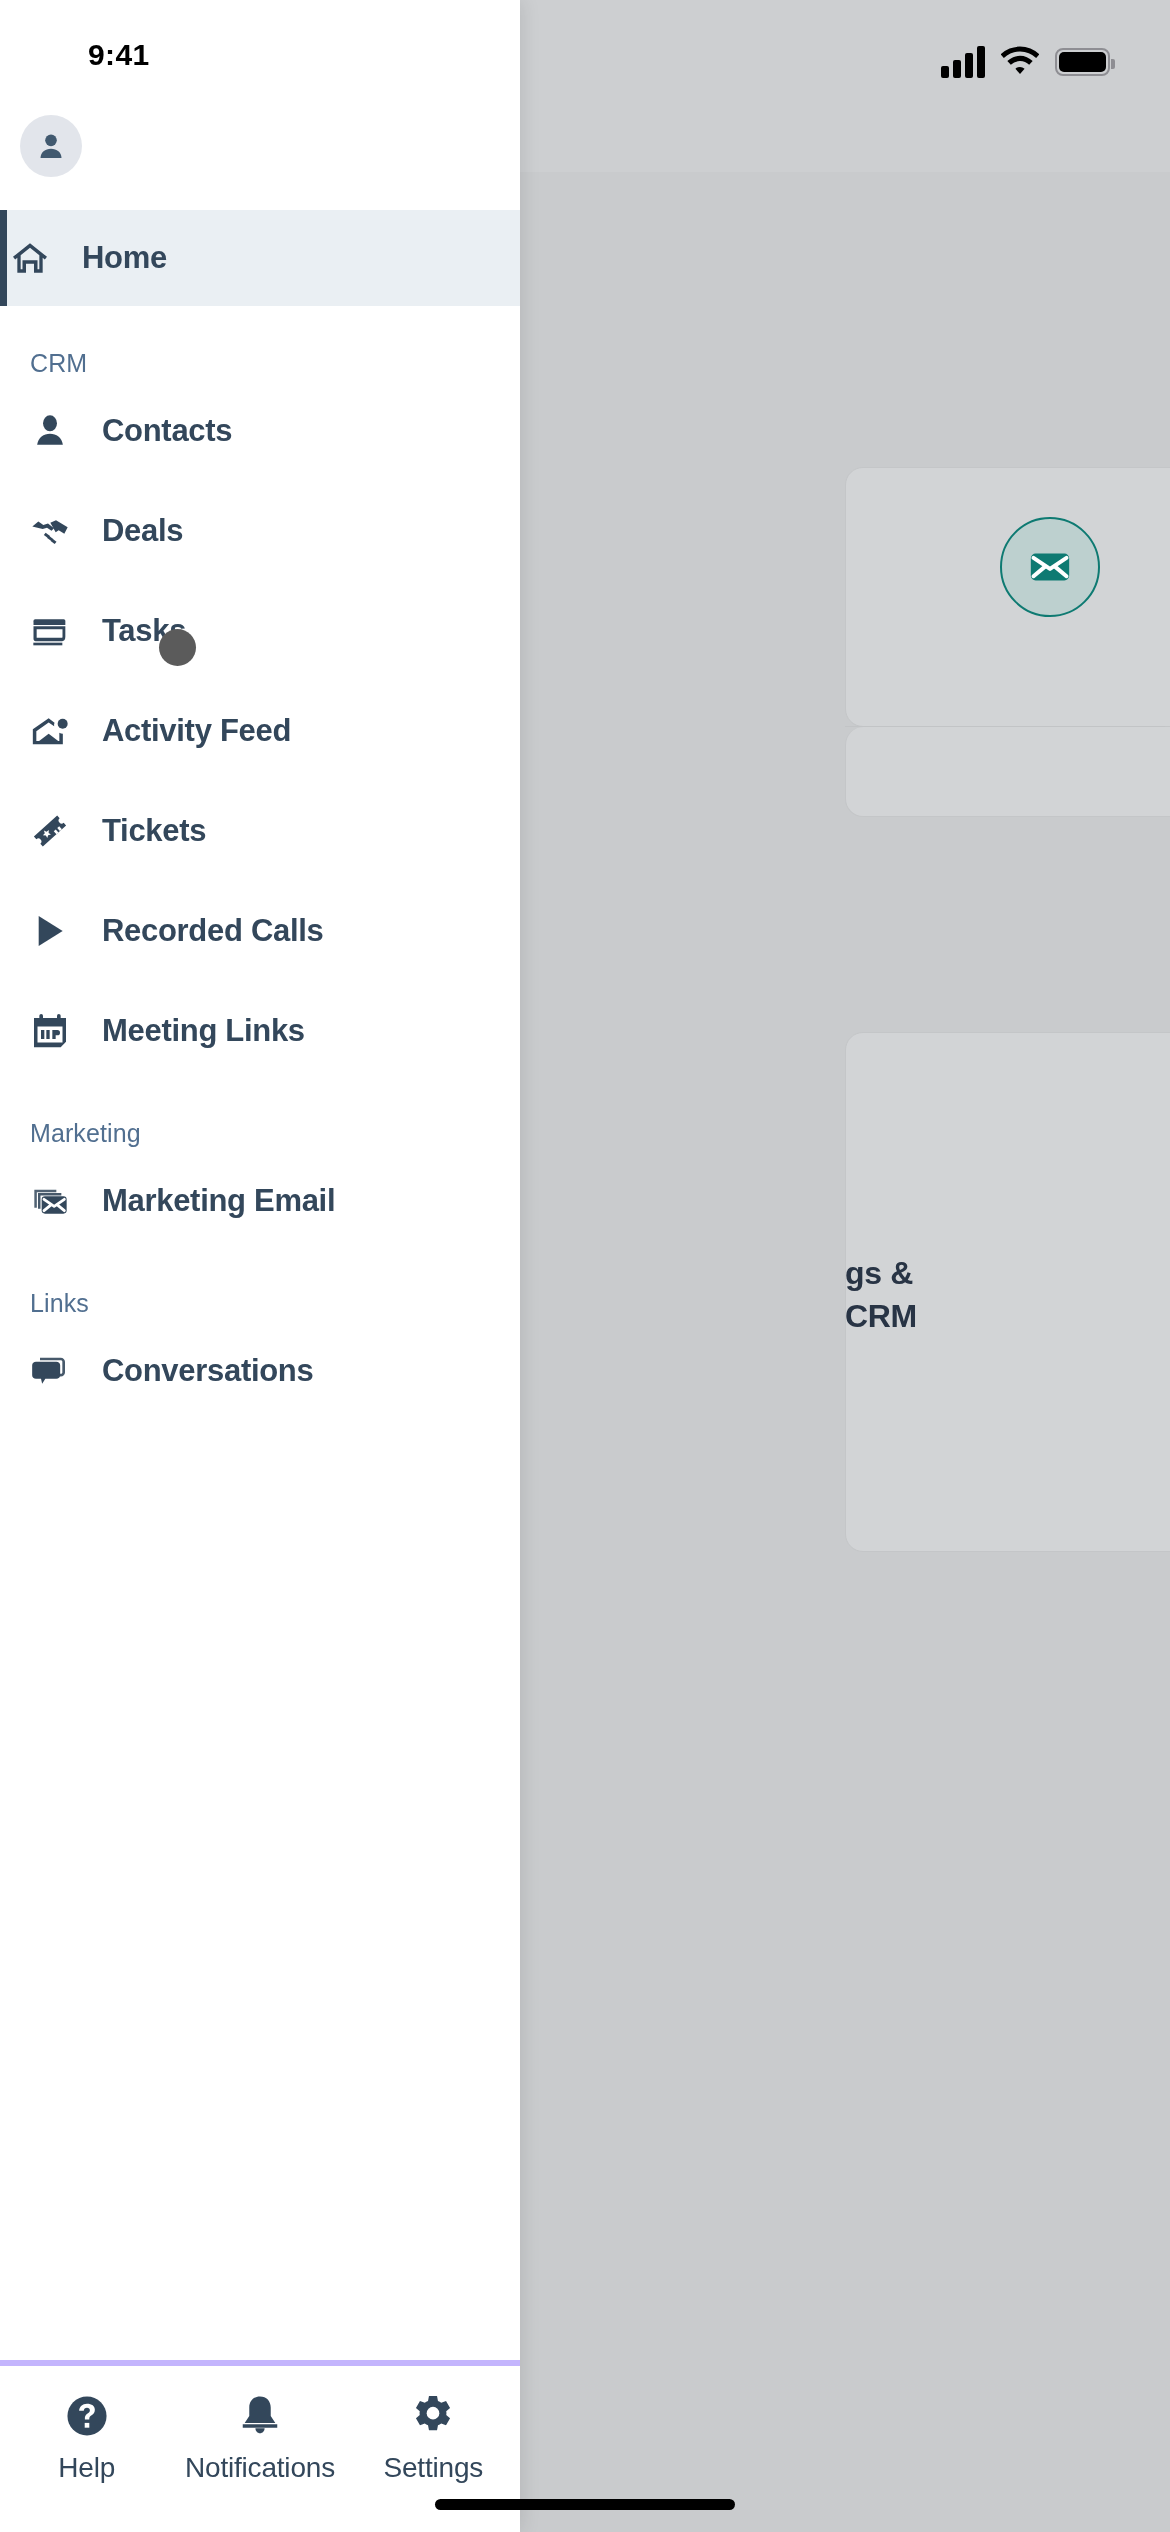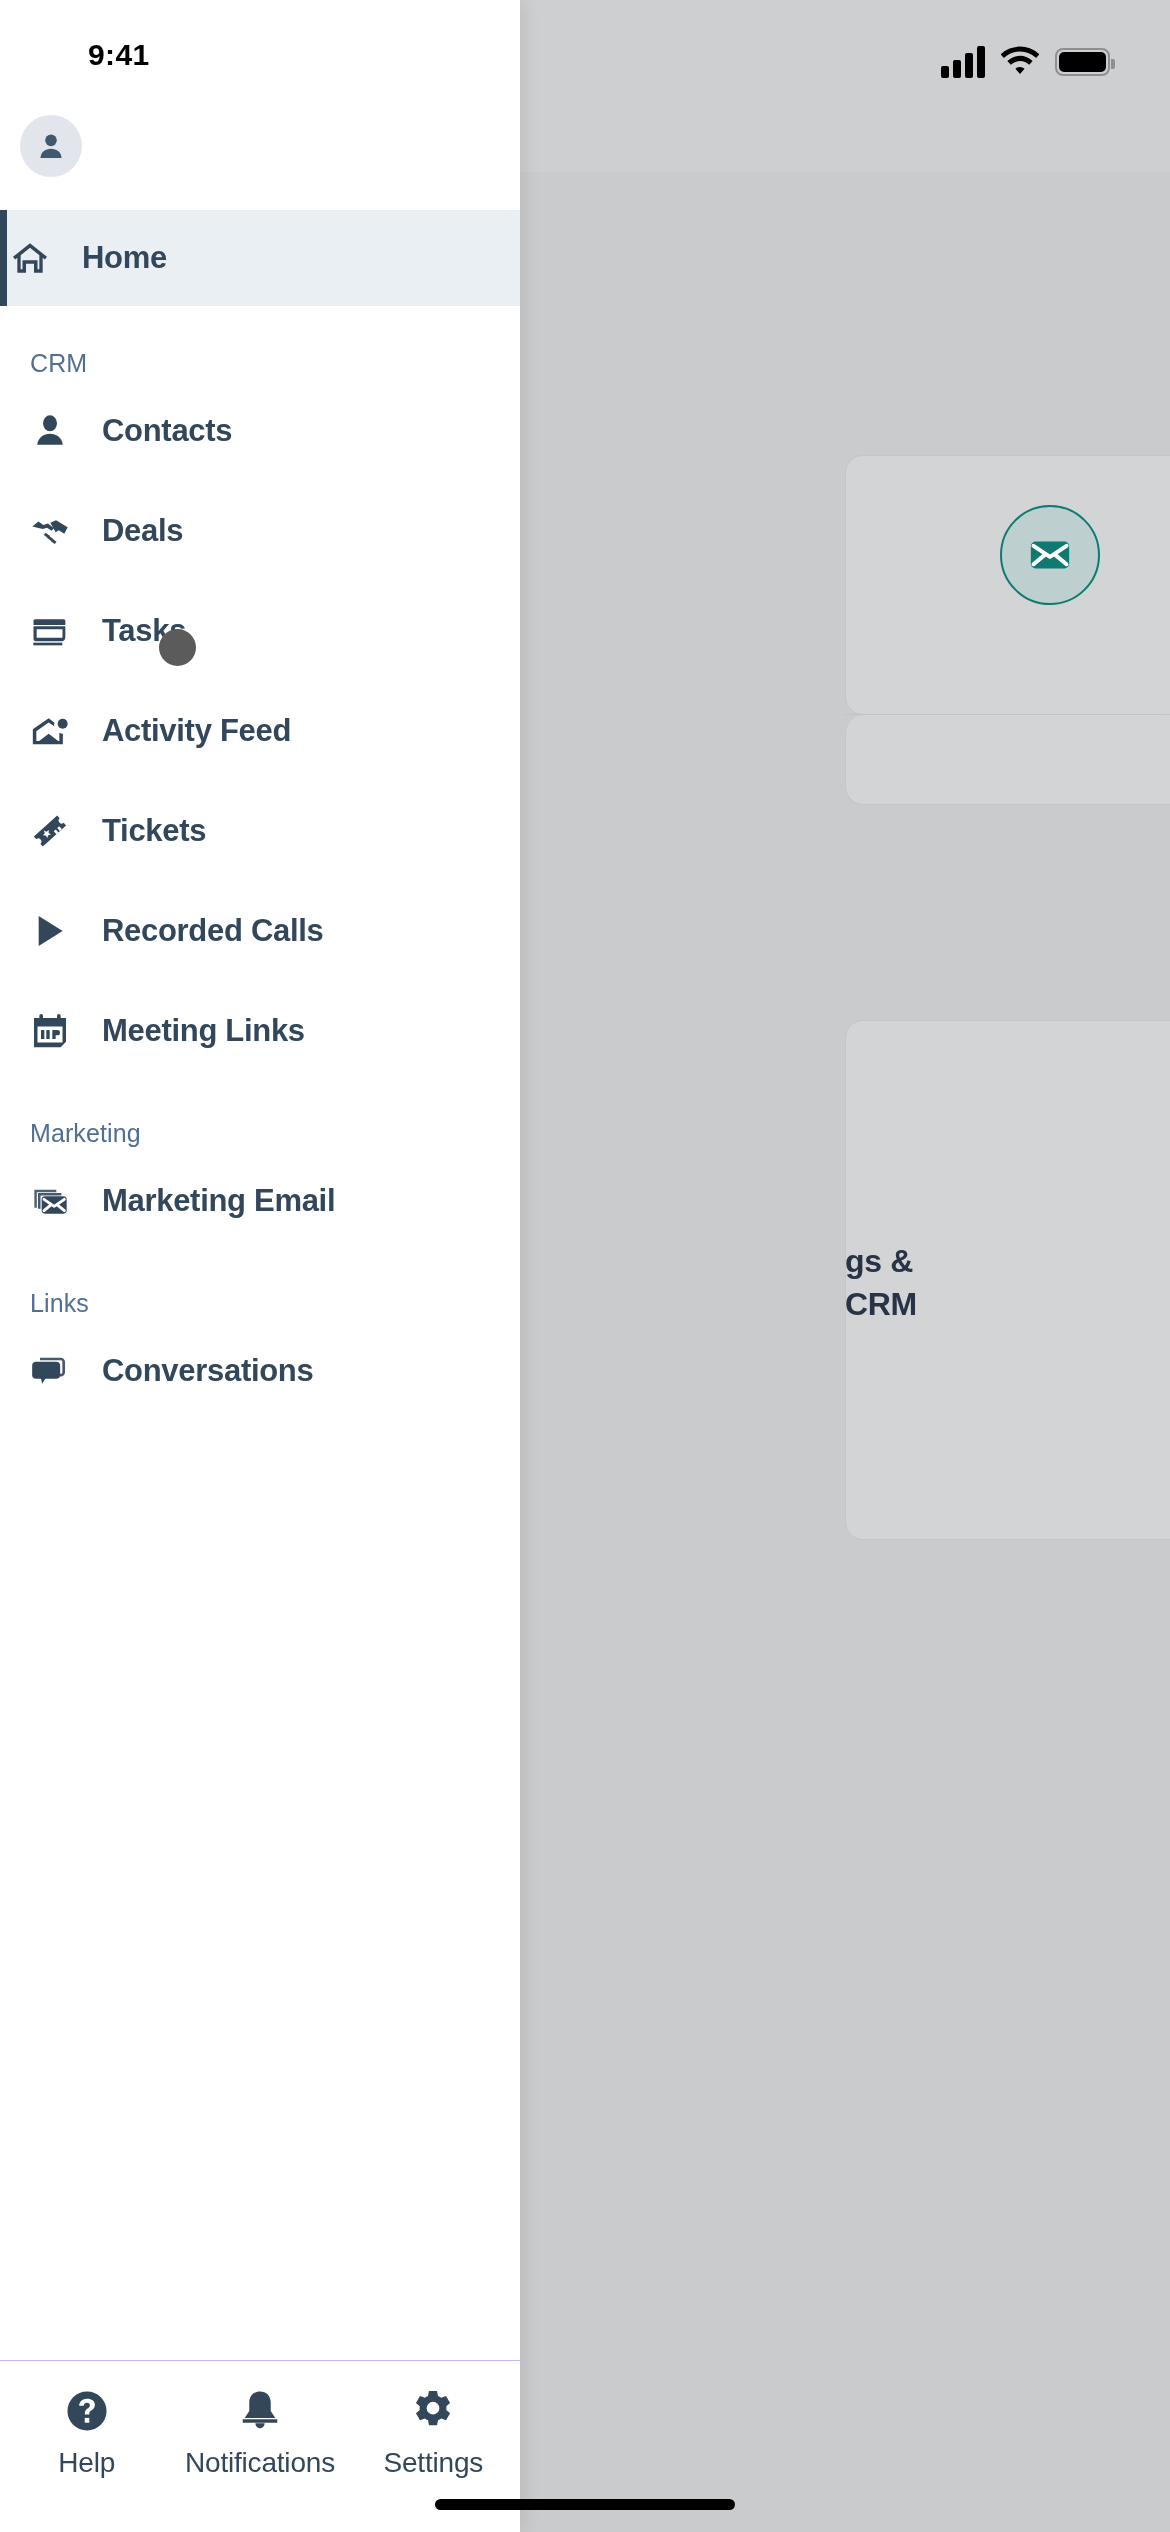--- a/index.html
+++ b/index.html
@@ -30,21 +30,21 @@
     display:flex; align-items:center; justify-content:center;
   }
   .bg-mailbtn svg { width:46px; height:46px; display:block; }
   .bg-text {
     position:absolute; color:#283445; font-weight:bold; font-size:32px;
     line-height:1.35; letter-spacing:-0.3px; text-align:left;
   }
   .bg-text.t1 { left:845px; top:1240px; }
   .bg-text.t2 { left:845px; top:1283px; }
   
-  .bg-clip { position:absolute; left:0; top:0; width:1170px; height:2120px; overflow:hidden; }
+  .bg-clip { position:absolute; left:0; top:12px; width:1170px; height:2120px; overflow:hidden; }
 
   
   .statusbar {
     position:absolute; left:0; top:0; width:1170px; height:120px;
     z-index:40; pointer-events:none;
   }
   .status-time {
     position:absolute; left:88px; top:38px;
     font-size:30px; font-weight:bold; color:#000; letter-spacing:0.4px;
   }
@@ -105,21 +105,21 @@
   
   .touch-dot {
     position:absolute; left:159px; top:629px; width:37px; height:37px;
     border-radius:50%; background:#5b5b5b; z-index:30;
   }
 
   
   .bottombar {
     position:absolute; left:0; bottom:0; width:520px; height:172px;
     background:#ffffff; z-index:35;
-    border-top:1px solid #c4b5fd;
+    border-top:6px solid #c4b5fd;
     display:flex; align-items:flex-start; justify-content:space-around;
     padding-top:26px;
   }
   .bb-item { display:flex; flex-direction:column; align-items:center; gap:12px; cursor:pointer; width:150px; }
   .bb-ico { width:48px; height:48px; display:flex; align-items:center; justify-content:center; }
   .bb-ico svg { width:46px; height:46px; display:block; fill:#33475b; }
   .bb-label { font-size:28px; color:#33475b; letter-spacing:-0.2px; }
 
   .home-indicator {
     position:absolute; left:50%; transform:translateX(-50%); bottom:22px;

